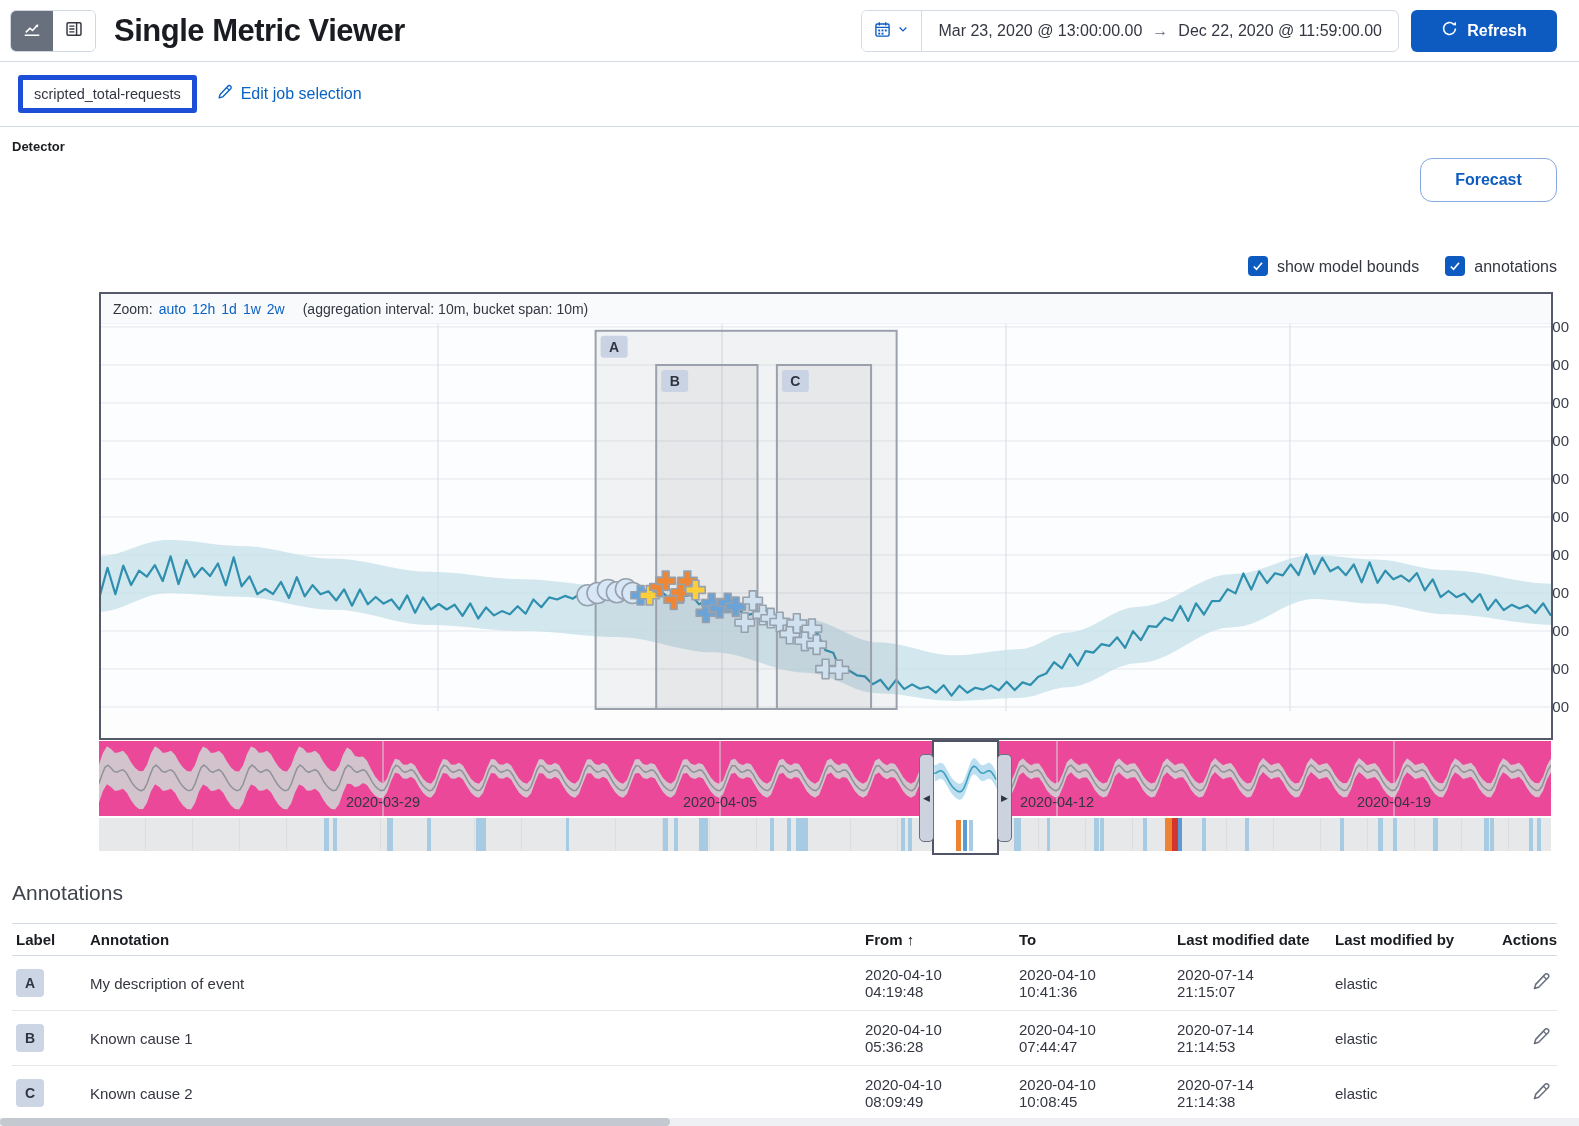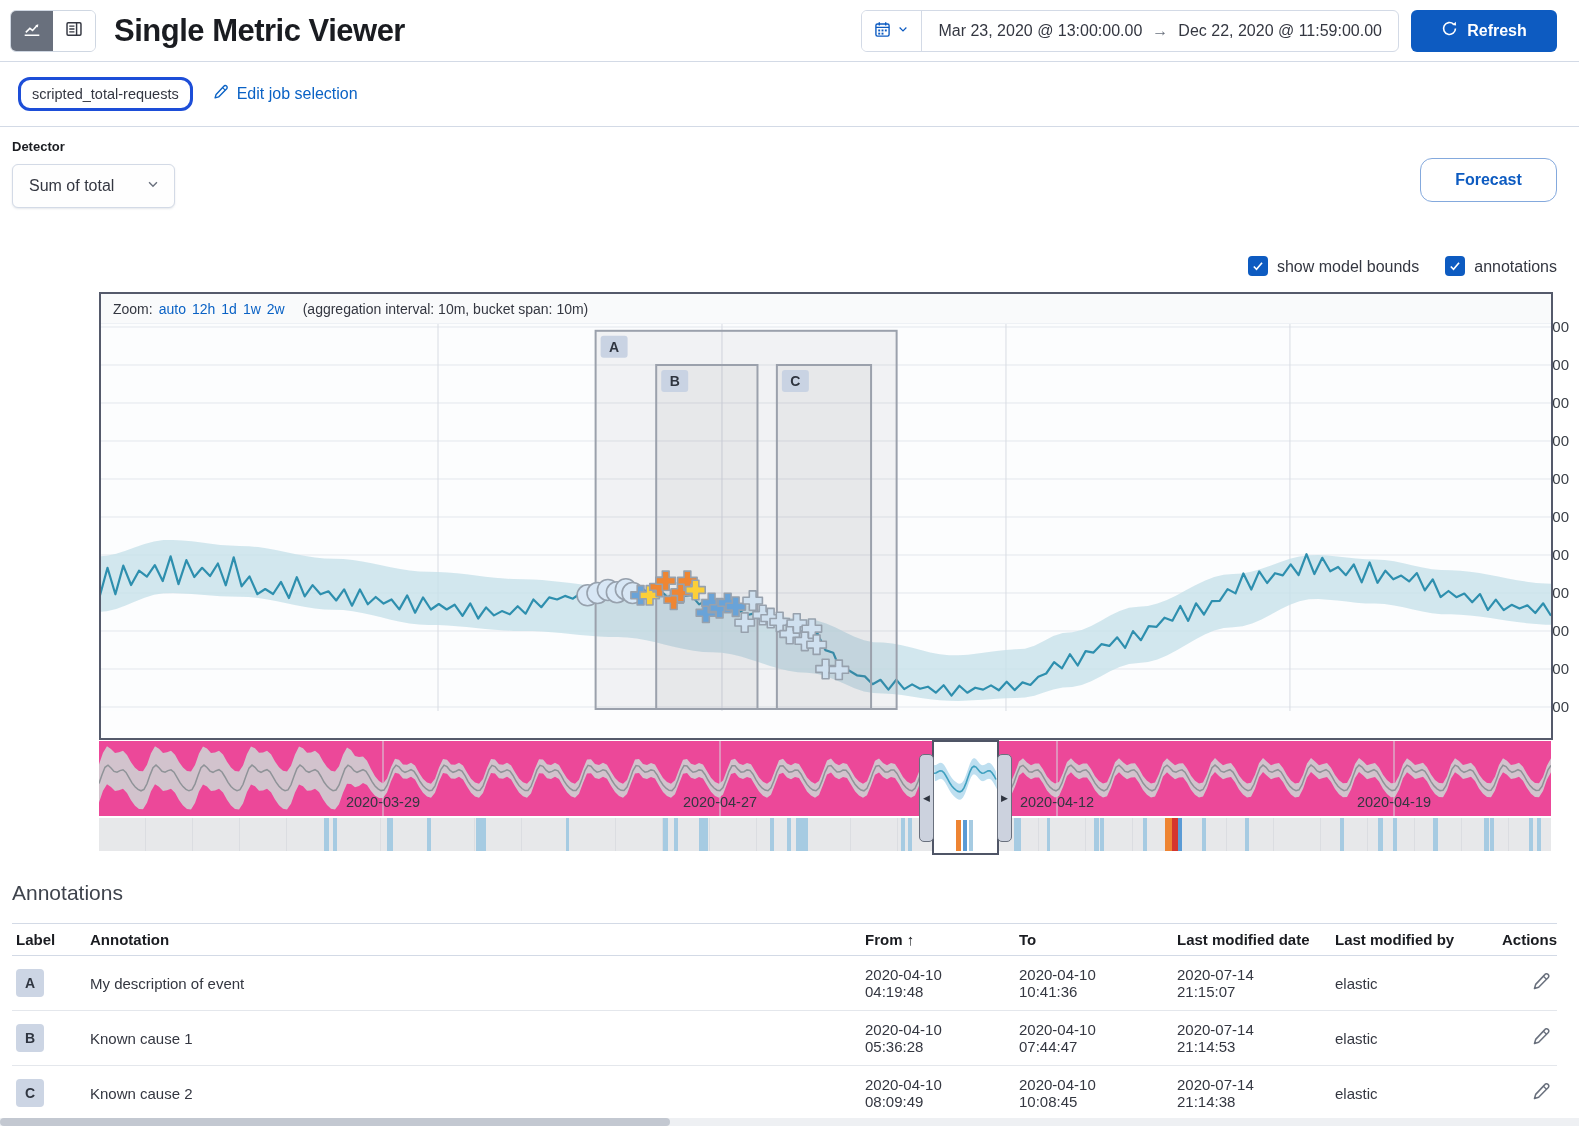--- a/index.html
+++ b/index.html
@@ -14,21 +14,21 @@
   .tgl.sel { background:#69707d; }
   .page-title { font-size:31px; font-weight:600; color:#1a1c21; margin:0 0 0 18px; letter-spacing:-0.5px; }
   .datepicker { margin-left:auto; display:flex; align-items:center; height:42px; border:1px solid #d3dae6; border-radius:6px; background:#fff; overflow:hidden; }
   .cal-btn { display:flex; align-items:center; gap:6px; padding:0 12px; height:100%; border:none; border-right:1px solid #d3dae6; background:#fff; cursor:pointer; }
   .dates { display:flex; align-items:center; gap:10px; padding:0 16px; font-size:16px; color:#343741; white-space:nowrap; }
   .dates .arrow { color:#69707d; font-size:16px; }
   .refresh-btn { margin-left:12px; height:42px; min-width:146px; border:none; border-radius:6px; background:#0d5bc1; color:#fff; font-size:16px; font-weight:600; display:flex; align-items:center; justify-content:center; gap:9px; cursor:pointer; font-family:inherit; }
 
   
   .jobrow { height:65px; display:flex; align-items:center; gap:20px; padding-left:18px; border-bottom:1px solid #d3dae6; }
-  .job-badge { border:3px solid #1d4ed8; border-radius:12px; padding:6px 11px; font-size:14.5px; color:#343741; background:#fff; }
+  .job-badge { border:5px solid #1d4ed8; border-radius:3px; padding:6px 11px; font-size:14.5px; color:#343741; background:#fff; }
   .edit-link { display:flex; align-items:center; gap:8px; font-size:16px; color:#0a62c5; text-decoration:none; cursor:pointer; }
 
   
   .detector-block { position:relative; height:113px; padding:12px 22px 0 12px; }
   .detector-label { font-size:13px; font-weight:700; color:#1a1c21; }
   .select-box { margin-top:10px; width:163px; height:44px; border:1px solid #d3dae6; border-radius:6px; background:#fefefe; box-shadow:0 1px 2px rgba(152,162,179,.25); display:flex; align-items:center; justify-content:space-between; padding:0 14px 0 16px; font-size:16px; cursor:pointer; }
   .forecast-btn { position:absolute; right:22px; top:31px; width:137px; height:44px; border:1px solid #84a9dd; border-radius:12px; background:#fff; color:#0d5bc1; font-size:16px; font-weight:600; cursor:pointer; font-family:inherit; }
 
   
   .chart-header { display:flex; align-items:center; height:52px; padding:0 22px 0 10px; }
@@ -149,28 +149,20 @@
             <path d="M10.8 2.2a1.9 1.9 0 0 1 2.9 2.5l-8.1 8.2-3.5 1 1-3.5z" fill="none" stroke="#0a62c5" stroke-width="1.4" stroke-linejoin="round"></path>
             <line x1="9.6" y1="3.6" x2="12.2" y2="6.1" stroke="#0a62c5" stroke-width="1.2"></line>
           </svg>
       </span>
       <span>Edit job selection</span>
     </a>
   </div>
 
   <div class="detector-block">
     <div class="detector-label">Detector</div>
-    <div class="select-box">
-      <span>Sum of total</span>
-      <span>
-        <svg width="14" height="14" viewBox="0 0 16 16">
-            <path d="M3.5 6l4.5 4.5L12.5 6" stroke="#69707d" stroke-width="1.6" fill="none"></path>
-          </svg>
-      </span>
-    </div>
     <button class="forecast-btn">Forecast</button>
   </div>
 
   <div class="chart-header">
     <div class="cb-group">
       <label class="cb">
         <span class="cbbox">
           <svg width="14" height="14" viewBox="0 0 16 16">
               <path d="M3.2 8.6l3.1 3.1 6.3-7.4" stroke="#fff" stroke-width="1.9" fill="none"></path>
             </svg>
@@ -277,21 +269,21 @@
         <svg id="navSvg">
             <line x1="284" x2="284" y1="0" y2="75" stroke="#d5d8dd" stroke-width="1"></line>
             <line x1="621" x2="621" y1="0" y2="75" stroke="#d5d8dd" stroke-width="1"></line>
             <line x1="958" x2="958" y1="0" y2="75" stroke="#d5d8dd" stroke-width="1"></line>
             <line x1="1295" x2="1295" y1="0" y2="75" stroke="#d5d8dd" stroke-width="1"></line>
             <polygon points="0,23.4 4,11.8 8,5.2 12,7.9 16,12.0 20,11.2 24,9.8 28,13.9 32,21.2 36,26.8 40,30.0 44,30.3 48,23.8 52,12.2 56,5.3 60,7.7 64,12.0 68,11.3 72,9.8 76,13.7 80,21.0 84,26.6 88,29.9 92,30.4 96,24.1 100,12.6 104,5.4 108,7.5 112,11.9 116,11.4 120,9.7 124,13.5 128,20.7 132,26.5 136,29.9 140,30.5 144,24.5 148,13.0 152,5.5 156,7.3 160,11.8 164,11.5 168,9.7 172,13.2 176,20.5 180,26.3 184,29.8 188,30.5 192,24.8 196,13.4 200,5.6 204,7.2 208,11.7 212,11.5 216,9.7 220,13.0 224,20.2 228,26.1 232,29.7 236,30.6 240,25.2 244,13.8 248,6.6 252,9.1 256,14.9 260,16.1 264,15.4 268,19.7 272,28.1 276,35.3 280,40.1 284,42.4 288,37.5 292,26.2 296,17.8 300,18.8 304,23.5 308,23.7 312,21.7 316,24.6 320,31.7 324,37.8 328,41.5 332,42.7 336,37.8 340,26.6 344,17.9 348,18.7 352,23.4 356,23.8 360,21.7 364,24.4 368,31.5 372,37.7 376,41.4 380,42.7 384,38.1 388,27.0 392,18.1 396,18.5 400,23.3 404,23.8 408,21.8 412,24.2 416,31.2 420,37.5 424,41.3 428,42.8 432,38.4 436,27.4 440,18.2 444,18.4 448,23.2 452,23.9 456,21.8 460,24.0 464,31.0 468,37.3 472,41.2 476,42.8 480,38.7 484,27.9 488,18.4 492,18.2 496,23.0 500,24.0 504,21.8 508,23.8 512,30.7 516,37.1 520,41.1 524,42.8 528,39.0 532,28.3 536,18.6 540,18.1 544,22.9 548,24.0 552,21.9 556,23.6 560,30.4 564,37.0 568,41.0 572,42.8 576,39.2 580,28.7 584,18.8 588,18.0 592,22.8 596,24.1 600,21.9 604,23.5 608,30.2 612,36.8 616,40.9 620,42.8 624,39.5 628,29.1 632,19.0 636,17.8 640,22.6 644,24.1 648,21.9 652,23.3 656,29.9 660,36.6 664,40.8 668,42.8 672,39.7 676,29.6 680,19.3 684,17.7 688,22.5 692,24.2 696,22.0 700,23.1 704,29.6 708,36.4 712,40.6 716,42.8 720,40.0 724,30.0 728,19.5 732,17.6 736,22.3 740,24.2 744,22.1 748,23.0 752,29.4 756,36.2 760,40.5 764,42.8 768,40.2 772,30.4 776,19.8 780,17.5 784,22.1 788,24.2 792,22.1 796,22.9 800,29.1 804,36.0 808,40.4 812,42.7 816,40.4 820,30.8 824,20.0 828,17.4 832,22.0 836,24.3 840,22.2 844,22.7 848,28.8 852,35.8 856,40.3 860,42.7 864,40.6 868,31.2 872,20.3 876,17.4 880,21.8 884,24.3 888,22.3 892,22.6 896,28.6 900,35.6 904,40.2 908,42.7 912,40.8 916,31.7 920,20.6 924,17.3 928,21.6 932,24.3 936,22.4 940,22.5 944,28.3 948,35.4 952,40.0 956,42.6 960,41.0 964,32.1 968,20.9 972,17.2 976,21.4 980,24.3 984,22.4 988,22.4 992,28.1 996,35.2 1000,39.9 1004,42.6 1008,41.2 1012,32.5 1016,21.2 1020,17.2 1024,21.3 1028,24.3 1032,22.5 1036,22.3 1040,27.8 1044,35.0 1048,39.8 1052,42.5 1056,41.4 1060,32.9 1064,21.5 1068,17.2 1072,21.1 1076,24.3 1080,22.6 1084,22.2 1088,27.5 1092,34.8 1096,39.7 1100,42.5 1104,41.5 1108,33.3 1112,21.8 1116,17.1 1120,20.9 1124,24.3 1128,22.7 1132,22.1 1136,27.3 1140,34.5 1144,39.5 1148,42.4 1152,41.7 1156,33.7 1160,22.2 1164,17.1 1168,20.7 1172,24.3 1176,22.8 1180,22.0 1184,27.0 1188,34.3 1192,39.4 1196,42.4 1200,41.8 1204,34.1 1208,22.5 1212,17.1 1216,20.5 1220,24.2 1224,22.9 1228,22.0 1232,26.8 1236,34.1 1240,39.3 1244,42.3 1248,41.9 1252,34.5 1256,22.9 1260,17.1 1264,20.3 1268,24.2 1272,23.0 1276,21.9 1280,26.5 1284,33.8 1288,39.1 1292,42.2 1296,42.0 1300,34.8 1304,23.2 1308,17.2 1312,20.2 1316,24.1 1320,23.0 1324,21.8 1328,26.3 1332,33.6 1336,39.0 1340,42.1 1344,42.2 1348,35.2 1352,23.6 1356,17.2 1360,20.0 1364,24.1 1368,23.1 1372,21.8 1376,26.1 1380,33.4 1384,38.8 1388,42.1 1392,42.3 1396,35.6 1400,24.0 1404,17.3 1408,19.8 1412,24.0 1416,23.2 1420,21.8 1424,25.8 1428,33.1 1432,38.7 1436,42.0 1440,42.3 1444,35.9 1448,24.4 1452,17.3 1452,31.3 1448,38.4 1444,49.9 1440,56.3 1436,56.0 1432,52.7 1428,47.1 1424,39.8 1420,35.8 1416,37.2 1412,38.0 1408,33.8 1404,31.3 1400,38.0 1396,49.6 1392,56.3 1388,56.1 1384,52.8 1380,47.4 1376,40.1 1372,35.8 1368,37.1 1364,38.1 1360,34.0 1356,31.2 1352,37.6 1348,49.2 1344,56.2 1340,56.1 1336,53.0 1332,47.6 1328,40.3 1324,35.8 1320,37.0 1316,38.1 1312,34.2 1308,31.2 1304,37.2 1300,48.8 1296,56.0 1292,56.2 1288,53.1 1284,47.8 1280,40.5 1276,35.9 1272,37.0 1268,38.2 1264,34.3 1260,31.1 1256,36.9 1252,48.5 1248,55.9 1244,56.3 1240,53.3 1236,48.1 1232,40.8 1228,36.0 1224,36.9 1220,38.2 1216,34.5 1212,31.1 1208,36.5 1204,48.1 1200,55.8 1196,56.4 1192,53.4 1188,48.3 1184,41.0 1180,36.0 1176,36.8 1172,38.3 1168,34.7 1164,31.1 1160,36.2 1156,47.7 1152,55.7 1148,56.4 1144,53.5 1140,48.5 1136,41.3 1132,36.1 1128,36.7 1124,38.3 1120,34.9 1116,31.1 1112,35.8 1108,47.3 1104,55.5 1100,56.5 1096,53.7 1092,48.8 1088,41.5 1084,36.2 1080,36.6 1076,38.3 1072,35.1 1068,31.2 1064,35.5 1060,46.9 1056,55.4 1052,56.5 1048,53.8 1044,49.0 1040,41.8 1036,36.3 1032,36.5 1028,38.3 1024,35.3 1020,31.2 1016,35.2 1012,46.5 1008,55.2 1004,56.6 1000,53.9 996,49.2 992,42.1 988,36.4 984,36.4 980,38.3 976,35.4 972,31.2 968,34.9 964,46.1 960,55.0 956,56.6 952,54.0 948,49.4 944,42.3 940,36.5 936,36.4 932,38.3 928,35.6 924,31.3 920,34.6 916,45.7 912,54.8 908,56.7 904,54.2 900,49.6 896,42.6 892,36.6 888,36.3 884,38.3 880,35.8 876,31.4 872,34.3 868,45.2 864,54.6 860,56.7 856,54.3 852,49.8 848,42.8 844,36.7 840,36.2 836,38.3 832,36.0 828,31.4 824,34.0 820,44.8 816,54.4 812,56.7 808,54.4 804,50.0 800,43.1 796,36.9 792,36.1 788,38.2 784,36.1 780,31.5 776,33.8 772,44.4 768,54.2 764,56.8 760,54.5 756,50.2 752,43.4 748,37.0 744,36.1 740,38.2 736,36.3 732,31.6 728,33.5 724,44.0 720,54.0 716,56.8 712,54.6 708,50.4 704,43.6 700,37.1 696,36.0 692,38.2 688,36.5 684,31.7 680,33.3 676,43.6 672,53.7 668,56.8 664,54.8 660,50.6 656,43.9 652,37.3 648,35.9 644,38.1 640,36.6 636,31.8 632,33.0 628,43.1 624,53.5 620,56.8 616,54.9 612,50.8 608,44.2 604,37.5 600,35.9 596,38.1 592,36.8 588,32.0 584,32.8 580,42.7 576,53.2 572,56.8 568,55.0 564,51.0 560,44.4 556,37.6 552,35.9 548,38.0 544,36.9 540,32.1 536,32.6 532,42.3 528,53.0 524,56.8 520,55.1 516,51.1 512,44.7 508,37.8 504,35.8 500,38.0 496,37.0 492,32.2 488,32.4 484,41.9 480,52.7 476,56.8 472,55.2 468,51.3 464,45.0 460,38.0 456,35.8 452,37.9 448,37.2 444,32.4 440,32.2 436,41.4 432,52.4 428,56.8 424,55.3 420,51.5 416,45.2 412,38.2 408,35.8 404,37.8 400,37.3 396,32.5 392,32.1 388,41.0 384,52.1 380,56.7 376,55.4 372,51.7 368,45.5 364,38.4 360,35.7 356,37.8 352,37.4 348,32.7 344,31.9 340,40.6 336,51.8 332,56.7 328,55.5 324,51.8 320,45.7 316,38.6 312,35.7 308,37.7 304,37.5 300,32.8 296,31.8 292,40.2 288,51.5 284,57.0 280,57.1 276,54.7 272,49.9 268,43.9 264,42.0 260,45.1 256,46.3 252,42.9 248,42.8 244,51.8 240,63.2 236,68.6 232,67.7 228,64.1 224,58.2 220,51.0 216,47.7 212,49.5 208,49.7 204,45.2 200,43.6 196,51.4 192,62.8 188,68.5 184,67.8 180,64.3 176,58.5 172,51.2 168,47.7 164,49.5 160,49.8 156,45.3 152,43.5 148,51.0 144,62.5 140,68.5 136,67.9 132,64.5 128,58.7 124,51.5 120,47.7 116,49.4 112,49.9 108,45.5 104,43.4 100,50.6 96,62.1 92,68.4 88,67.9 84,64.6 80,59.0 76,51.7 72,47.8 68,49.3 64,50.0 60,45.7 56,43.3 52,50.2 48,61.8 44,68.3 40,68.0 36,64.8 32,59.2 28,51.9 24,47.8 20,49.2 16,50.0 12,45.9 8,43.2 4,49.8 0,61.4 " fill="#cfd0d3" opacity="0.9"></polygon>
             <polyline points="0,42.4 3,33.7 6,26.3 9,24.2 12,26.9 15,30.4 18,31.2 21,29.6 24,28.8 27,31.4 30,36.6 33,41.9 36,45.8 39,48.4 42,49.8 45,48.4 48,42.8 51,34.1 54,26.6 57,24.1 60,26.7 63,30.3 66,31.2 69,29.6 72,28.8 75,31.2 78,36.3 81,41.7 84,45.6 87,48.3 90,49.8 93,48.6 96,43.1 99,34.5 102,26.8 105,24.1 108,26.5 111,30.1 114,31.3 117,29.7 120,28.7 123,31.0 126,36.0 129,41.4 132,45.5 135,48.2 138,49.7 141,48.7 144,43.5 147,34.9 150,27.1 153,24.1 156,26.3 159,30.0 162,31.3 165,29.8 168,28.7 171,30.8 174,35.8 177,41.2 180,45.3 183,48.1 186,49.7 189,48.9 192,43.8 195,35.3 198,27.4 201,24.1 204,26.2 207,29.9 210,31.3 213,29.9 216,28.7 219,30.6 222,35.5 225,41.0 228,45.1 231,48.0 234,49.7 237,49.0 240,44.2 243,35.8 246,27.7 249,24.2 252,26.0 255,29.7 258,31.3 261,30.0 264,28.7 267,30.4 270,35.2 273,40.7 276,45.0 279,47.9 282,49.6 285,49.1 288,44.5 291,36.2 294,28.0 297,24.2 300,25.8 303,29.6 306,31.3 309,30.1 312,28.7 315,30.3 318,35.0 321,40.5 324,44.8 327,47.7 330,49.6 333,49.2 336,44.8 339,36.6 342,28.3 345,24.2 348,25.7 351,29.4 354,31.3 357,30.2 360,28.7 363,30.1 366,34.7 369,40.3 372,44.7 375,47.6 378,49.5 381,49.3 384,45.1 387,37.0 390,28.6 393,24.3 396,25.5 399,29.3 402,31.3 405,30.3 408,28.8 411,30.0 414,34.5 417,40.0 420,44.5 423,47.5 426,49.5 429,49.4 432,45.4 435,37.5 438,28.9 441,24.4 444,25.4 447,29.1 450,31.3 453,30.4 456,28.8 459,29.8 462,34.2 465,39.8 468,44.3 471,47.4 474,49.4 477,49.5 480,45.7 483,37.9 486,29.3 489,24.4 492,25.2 495,28.9 498,31.2 501,30.4 504,28.8 507,29.7 510,34.0 513,39.5 516,44.1 519,47.3 522,49.3 525,49.5 528,46.0 531,38.3 534,29.6 537,24.5 540,25.1 543,28.8 546,31.2 549,30.5 552,28.9 555,29.6 558,33.7 561,39.3 564,44.0 567,47.2 570,49.3 573,49.6 576,46.2 579,38.7 582,30.0 585,24.6 588,25.0 591,28.6 594,31.2 597,30.6 600,28.9 603,29.5 606,33.5 609,39.0 612,43.8 615,47.0 618,49.2 621,49.6 624,46.5 627,39.1 630,30.3 633,24.8 636,24.8 639,28.4 642,31.1 645,30.7 648,28.9 651,29.4 654,33.2 657,38.8 660,43.6 663,46.9 666,49.1 669,49.7 672,46.7 675,39.5 678,30.7 681,24.9 684,24.7 687,28.2 690,31.1 693,30.8 696,29.0 699,29.3 702,33.0 705,38.5 708,43.4 711,46.8 714,49.0 717,49.7 720,47.0 723,39.9 726,31.1 729,25.1 732,24.6 735,28.1 738,31.0 741,30.8 744,29.1 747,29.2 750,32.7 753,38.3 756,43.2 759,46.6 762,49.0 765,49.8 768,47.2 771,40.3 774,31.5 777,25.2 780,24.5 783,27.9 786,30.9 789,30.9 792,29.1 795,29.1 798,32.5 801,38.0 804,43.0 807,46.5 810,48.9 813,49.8 816,47.4 819,40.7 822,31.9 825,25.4 828,24.4 831,27.7 834,30.8 837,31.0 840,29.2 843,29.0 846,32.3 849,37.7 852,42.8 855,46.4 858,48.8 861,49.8 864,47.6 867,41.1 870,32.3 873,25.6 876,24.4 879,27.5 882,30.8 885,31.0 888,29.3 891,28.9 894,32.1 897,37.5 900,42.6 903,46.2 906,48.7 909,49.8 912,47.8 915,41.5 918,32.7 921,25.8 924,24.3 927,27.3 930,30.7 933,31.1 936,29.4 939,28.9 942,31.9 945,37.2 948,42.4 951,46.1 954,48.6 957,49.8 960,48.0 963,41.9 966,33.1 969,26.0 972,24.2 975,27.1 978,30.6 981,31.1 984,29.4 987,28.8 990,31.6 993,36.9 996,42.2 999,46.0 1002,48.5 1005,49.8 1008,48.2 1011,42.3 1014,33.5 1017,26.2 1020,24.2 1023,26.9 1026,30.4 1029,31.2 1032,29.5 1035,28.8 1038,31.4 1041,36.7 1044,42.0 1047,45.8 1050,48.4 1053,49.8 1056,48.4 1059,42.6 1062,33.9 1065,26.5 1068,24.2 1071,26.8 1074,30.3 1077,31.2 1080,29.6 1083,28.8 1086,31.2 1089,36.4 1092,41.8 1095,45.7 1098,48.3 1101,49.8 1104,48.5 1107,43.0 1110,34.3 1113,26.7 1116,24.1 1119,26.6 1122,30.2 1125,31.2 1128,29.7 1131,28.7 1134,31.1 1137,36.2 1140,41.5 1143,45.5 1146,48.2 1149,49.7 1152,48.7 1155,43.3 1158,34.7 1161,27.0 1164,24.1 1167,26.4 1170,30.1 1173,31.3 1176,29.8 1179,28.7 1182,30.9 1185,35.9 1188,41.3 1191,45.4 1194,48.1 1197,49.7 1200,48.8 1203,43.7 1206,35.2 1209,27.3 1212,24.1 1215,26.2 1218,29.9 1221,31.3 1224,29.9 1227,28.7 1230,30.7 1233,35.6 1236,41.1 1239,45.2 1242,48.0 1245,49.7 1248,48.9 1251,44.0 1254,35.6 1257,27.5 1260,24.1 1263,26.1 1266,29.8 1269,31.3 1272,30.0 1275,28.7 1278,30.5 1281,35.4 1284,40.8 1287,45.1 1290,47.9 1293,49.6 1296,49.0 1299,44.3 1302,36.0 1305,27.8 1308,24.2 1311,25.9 1314,29.6 1317,31.3 1320,30.0 1323,28.7 1326,30.3 1329,35.1 1332,40.6 1335,44.9 1338,47.8 1341,49.6 1344,49.2 1347,44.7 1350,36.4 1353,28.1 1356,24.2 1359,25.7 1362,29.5 1365,31.3 1368,30.1 1371,28.7 1374,30.2 1377,34.8 1380,40.4 1383,44.7 1386,47.7 1389,49.5 1392,49.3 1395,45.0 1398,36.9 1401,28.5 1404,24.3 1407,25.6 1410,29.3 1413,31.3 1416,30.2 1419,28.7 1422,30.0 1425,34.6 1428,40.1 1431,44.6 1434,47.6 1437,49.5 1440,49.3 1443,45.3 1446,37.3 1449,28.8 1452,24.3 " fill="none" stroke="#8f9398" stroke-width="1.5"></polyline>
           </svg>
         <div id="navDates">
             <div class="nav-date" style="left: 214px;">2020-03-29</div>
-            <div class="nav-date" style="left: 551px;">2020-04-27</div>
+            <div class="nav-date" style="left: 551px;">2020-04-05</div>
             <div class="nav-date" style="left: 888px;">2020-04-12</div>
             <div class="nav-date" style="left: 1225px;">2020-04-19</div>
           </div>
       </div>
       <div class="swim" id="swim">
           <div class="bar" style="left: 225px; width: 5px; background: rgb(166, 203, 226);"></div>
           <div class="bar" style="left: 234px; width: 4px; background: rgb(166, 203, 226);"></div>
           <div class="bar" style="left: 288px; width: 6px; background: rgb(166, 203, 226);"></div>
           <div class="bar" style="left: 328px; width: 4px; background: rgb(166, 203, 226);"></div>
           <div class="bar" style="left: 377px; width: 10px; background: rgb(166, 203, 226);"></div>

